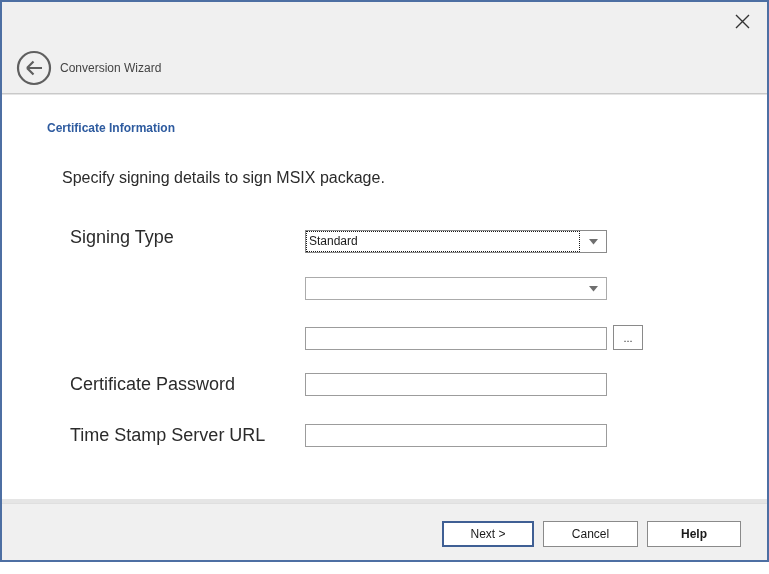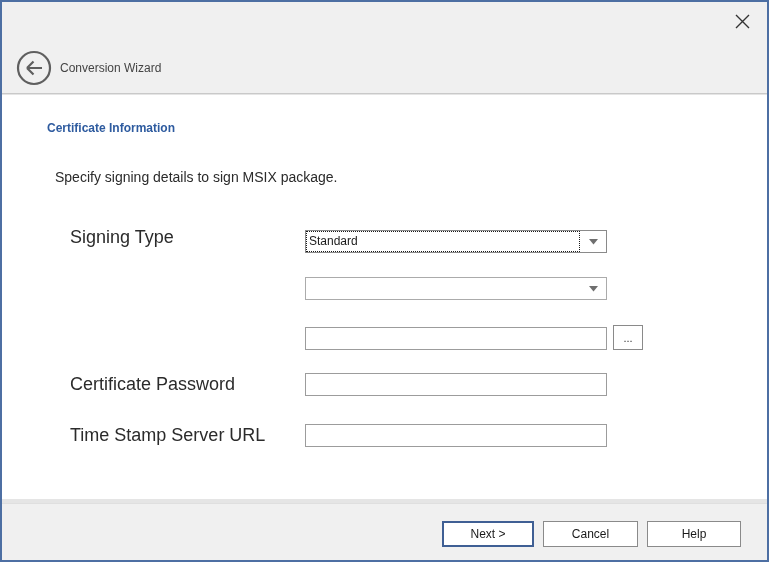--- a/index.html
+++ b/index.html
@@ -37,22 +37,22 @@
   }
 
   
   .content { position:absolute; left:0; top:93px; right:0; bottom:61px; background:#fff; }
 
   .page-heading {
     position:absolute; left:45px; top:119px;
     font-size:12px; font-weight:bold; color:#2e5b9f;
   }
   .page-desc {
-    position:absolute; left:53px; top:167px;
-    font-size:14px; color:#2b2b2b;
+    position:absolute; left:60px; top:167px;
+    font-size:16px; color:#2b2b2b;
   }
 
   .field-label {
     position:absolute; left:68px; width:235px;
     font-size:18px; color:#2b2b2b; line-height:15px;
   }
 
   .combo {
     position:absolute; left:303px; width:302px; height:23px;
     background:#fff; display:flex; align-items:stretch;
@@ -96,21 +96,21 @@
     position:absolute; top:17px; height:26px;
     background:#fff; border:1px solid #8a8a8a;
     font-family:"Liberation Sans", sans-serif;
     font-size:12px; color:#1a1a1a;
     display:flex; align-items:center; justify-content:center;
     cursor:pointer;
   }
   .btn.default { border:2px solid #3f5f94; }
   .btn-next   { left:440px; width:92px; }
   .btn-cancel { left:541px; width:95px; }
-  .btn-help   { left:645px; width:94px; }
+  .btn-help   { left:645px; width:94px;font-weight:bold; }
 </style>
 </head>
 <body>
 
 <div class="window">
 
   <div class="header">
     <button class="close-btn" title="">
       <span style="display:flex;">
         <svg width="17" height="17" viewBox="0 0 17 17">

